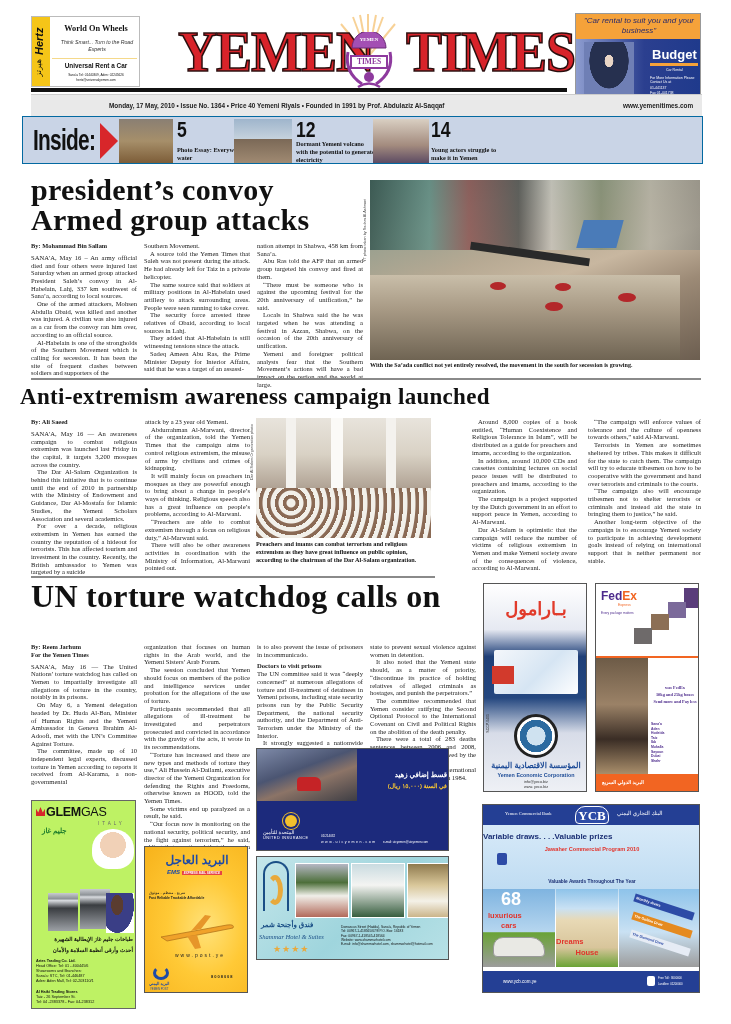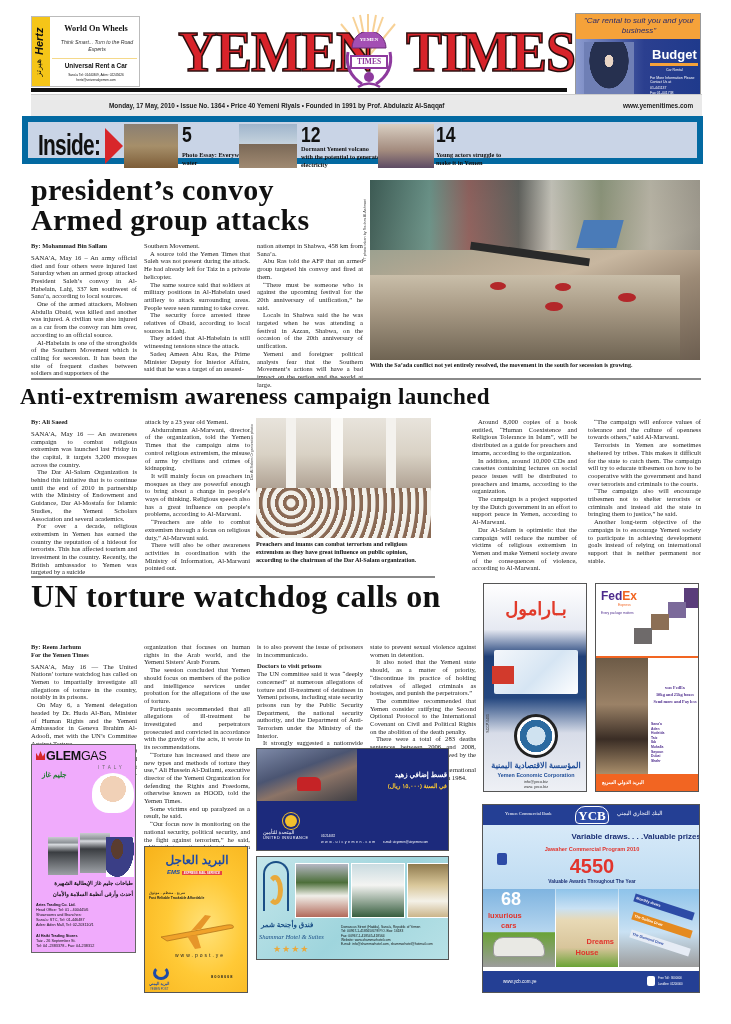--- a/index.html
+++ b/index.html
@@ -72,21 +72,21 @@
   <div class="abs sans" style="left:74px;top:72px;font-size:3.5px;color:#fff">01-441137</div>
   <div class="abs sans" style="left:74px;top:77px;font-size:3.5px;color:#fff">Fax 01-441738</div>
 </div>
 
 <div class="abs" style="left:31px;top:88px;width:536px;height:4px;background:#111"></div>
 <div class="abs" style="left:31px;top:94px;width:671px;height:22px;background:#e9e9e9;border-top:1px solid #ccc">
   <div class="abs sans" style="left:78px;top:7px;font-weight:bold;font-size:6.4px;color:#222;white-space:nowrap">Monday, 17 May, 2010 • Issue No. 1364 • Price 40 Yemeni Riyals • Founded in 1991 by Prof. Abdulaziz Al-Saqqaf</div>
   <div class="abs sans" style="left:592px;top:7px;font-weight:bold;font-size:6.4px;color:#222">www.yemenitimes.com</div>
 </div>
 
-<div class="abs" style="left:22px;top:116px;width:681px;height:48px;background:#c9d4e6;border:6px solid #0369a1">
+<div class="abs" style="left:22px;top:116px;width:681px;height:48px;background:#c9d4e6;border:1px solid #0369a1">
   <div class="abs" style="left:10px;top:6px;font-family:'Liberation Sans',sans-serif;font-weight:bold;font-size:29px;line-height:34px;color:#111;transform:scaleX(0.72);transform-origin:left;letter-spacing:-1px">Inside:</div>
   <div class="abs" style="left:77px;top:6px;width:0;height:0;border-top:18px solid transparent;border-bottom:18px solid transparent;border-left:18px solid #d8262a"></div>
 
   <div class="abs" style="left:96px;top:2px;width:200px;height:44px">
     <div class="abs" style="left:0;top:0;width:54px;height:44px;background:linear-gradient(180deg,#8a7f73 0%,#a68f6a 50%,#7d5d38 100%)"></div>
     <div class="abs" style="left:58px;top:-2px;font-family:'Liberation Sans',sans-serif;font-weight:bold;font-size:22px;transform:scaleX(0.8);transform-origin:left">5</div>
     <div class="abs" style="left:58px;top:27px;width:70px;font-weight:bold;font-size:6.3px;line-height:8px">Photo Essay: Everywhere water</div>
   </div>
   <div class="abs" style="left:211px;top:2px;width:210px;height:44px">
     <div class="abs" style="left:0;top:0;width:58px;height:44px;background:linear-gradient(180deg,#9fb5cc 0%,#c5d2dd 45%,#7b6957 46%,#a08a72 100%)"></div>
@@ -258,21 +258,21 @@
     <div>Mukalla</div>
     <div>Sayoun</div>
     <div>Dubai</div>
     <div>Shahr</div>
   </div>
   <div class="abs" style="left:0;top:190px;width:104px;height:19px;background:#f26522">
     <div class="abs sans" style="left:6px;top:5px;font-size:5px;color:#fff;font-weight:bold">البريد الدولي السريع</div>
   </div>
 </div>
 
-<div class="ad" style="left:31px;top:744px;width:105px;height:209px;background:#f0abfc;border-color:#666">
+<div class="ad" style="left:31px;top:800px;width:105px;height:209px;background:#bef264;border-color:#666">
   <div class="abs" style="left:4px;top:6px;width:9px;height:9px;background:#d7262b;clip-path:polygon(0 100%,0 20%,25% 60%,50% 0,75% 60%,100% 20%,100% 100%)"></div>
   <div class="abs sans" style="left:14px;top:4px;font-weight:bold;font-size:12.5px;letter-spacing:-0.3px">
     <span style="color:#111">GLEM</span><span style="color:#111;font-weight:normal">GAS</span>
   </div>
   <div class="abs sans" style="left:66px;top:20px;font-size:4.5px;letter-spacing:3px;color:#666">ITALY</div>
   <div class="abs sans" style="left:10px;top:26px;font-size:7px;font-weight:bold;color:#1a7a2a">جليم غاز</div>
   <div class="abs" style="left:60px;top:28px;width:42px;height:40px;border-radius:50% 50% 40% 40%;background:radial-gradient(circle at 50% 40%,#f1d1b7 0 40%,#fff 41%)"></div>
   <div class="abs" style="left:16px;top:92px;width:30px;height:38px;background:linear-gradient(180deg,#c9ccd0 0%,#8e9398 15%,#d8dbdf 20%,#3a3d41 40%,#9ca0a5 100%)"></div>
   <div class="abs" style="left:48px;top:88px;width:30px;height:40px;background:linear-gradient(180deg,#c9ccd0 0%,#8e9398 15%,#d8dbdf 20%,#3a3d41 40%,#9ca0a5 100%)"></div>
   <div class="abs" style="left:74px;top:92px;width:28px;height:40px;background:radial-gradient(ellipse at 40% 30%,#5a3c2f 0 25%,#3a3e86 26% 70%,#fff 71%)"></div>
@@ -342,33 +342,32 @@
     <div>E-mail: info@shammarhotel.com, shammarhotel@hotmail.com</div>
   </div>
 </div>
 
 <div class="ad" style="left:482px;top:804px;width:218px;height:189px;background:linear-gradient(180deg,#dfeefa 0%,#bfdcf2 45%,#fff 60%);border-color:#555">
   <div class="abs" style="left:0;top:0;width:218px;height:20px;background:#243f94">
     <div class="abs" style="left:22px;top:6px;font-size:4.5px;color:#fff">Yemen Commercial Bank</div>
     <div class="abs" style="left:92px;top:1px;width:34px;height:18px;text-align:center;font-weight:bold;font-size:13px;line-height:18px;color:#fff;border:1px solid #fff;border-radius:10px 10px 4px 4px;background:#2d4ba6">YCB</div>
     <div class="abs sans" style="left:134px;top:5px;font-size:5.5px;color:#fff">البنك التجاري اليمني</div>
   </div>
-  <div class="abs sans" style="left:0;top:27px;width:218px;text-align:right;font-weight:bold;font-size:8px;color:#1b2f74">Variable draws. . . .Valuable prizes</div>
+  <div class="abs sans" style="left:0;top:27px;width:218px;text-align:left;font-weight:bold;font-size:8px;color:#1b2f74">Variable draws. . . .Valuable prizes</div>
   <div class="abs sans" style="left:0;top:41px;width:218px;text-align:center;font-weight:bold;font-size:5.6px;color:#e2342c">Jawaher Commercial Program 2010</div>
   <div class="abs" style="left:14px;top:48px;width:10px;height:12px;background:#2d4ba6;border-radius:2px"></div>
-  <div class="abs sans" style="left:0;top:50px;width:218px;text-align:center;font-weight:bold;font-size:20px;color:#e2342c">4550</div>
   <div class="abs sans" style="left:0;top:74px;width:218px;text-align:center;font-weight:bold;font-size:4.8px;color:#1b2f74">Valuable Awards Throughout The Year</div>
   <div class="abs" style="left:0;top:84px;width:72px;height:78px;background:linear-gradient(180deg,#7fb4e0 0%,#b6d6ef 55%,#6aa336 56%,#9c9c9c 100%)">
     <div class="abs sans" style="left:18px;top:0;font-weight:bold;font-size:18px;color:#fff">68</div>
     <div class="abs sans" style="left:5px;top:22px;font-weight:bold;font-size:7.5px;color:#e2342c">luxurious</div>
     <div class="abs sans" style="left:18px;top:32px;font-weight:bold;font-size:7.5px;color:#e2342c">cars</div>
     <div class="abs" style="left:10px;top:48px;width:52px;height:20px;border-radius:10px 14px 4px 4px;background:#e9e9e4;border:1px solid #999"></div>
   </div>
   <div class="abs" style="left:73px;top:84px;width:62px;height:78px;background:linear-gradient(180deg,#8ec3ea 0%,#c9e1f3 25%,#e8d9b5 40%,#d8c59b 75%,#6aa336 100%)">
-    <div class="abs sans" style="left:0;top:48px;width:58px;text-align:right;font-weight:bold;font-size:7.5px;color:#e2342c">Dreams</div>
+    <div class="abs sans" style="left:0;top:48px;width:58px;text-align:left;font-weight:bold;font-size:7.5px;color:#e2342c">Dreams</div>
     <div class="abs sans" style="left:0;top:59px;width:62px;text-align:center;font-weight:bold;font-size:7.5px;color:#e2342c">House</div>
   </div>
   <div class="abs" style="left:136px;top:84px;width:82px;height:78px;background:linear-gradient(180deg,#8ec3ea 0%,#c9e1f3 55%,#9c9c9c 100%)">
     <div class="abs sans" style="left:14px;top:14px;width:62px;padding:2px;background:#2d4ba6;color:#fff;font-size:3.6px;font-weight:bold;transform:rotate(18deg)">Monthly draws</div>
     <div class="abs sans" style="left:12px;top:32px;width:62px;padding:2px;background:#e58a1f;color:#fff;font-size:3.6px;font-weight:bold;transform:rotate(18deg)">The Golden Draw</div>
     <div class="abs sans" style="left:10px;top:50px;width:62px;padding:2px;background:#e6ecf5;color:#2d4ba6;font-size:3.6px;font-weight:bold;transform:rotate(18deg)">The Diamond Draw</div>
   </div>
   <div class="abs" style="left:0;top:166px;width:218px;height:23px;background:#243f94">
     <div class="abs sans" style="left:20px;top:8px;font-size:4.5px;color:#fff">www.ycb.com.ye</div>
     <div class="abs" style="left:164px;top:5px;width:8px;height:10px;background:#fff;border-radius:2px"></div>

